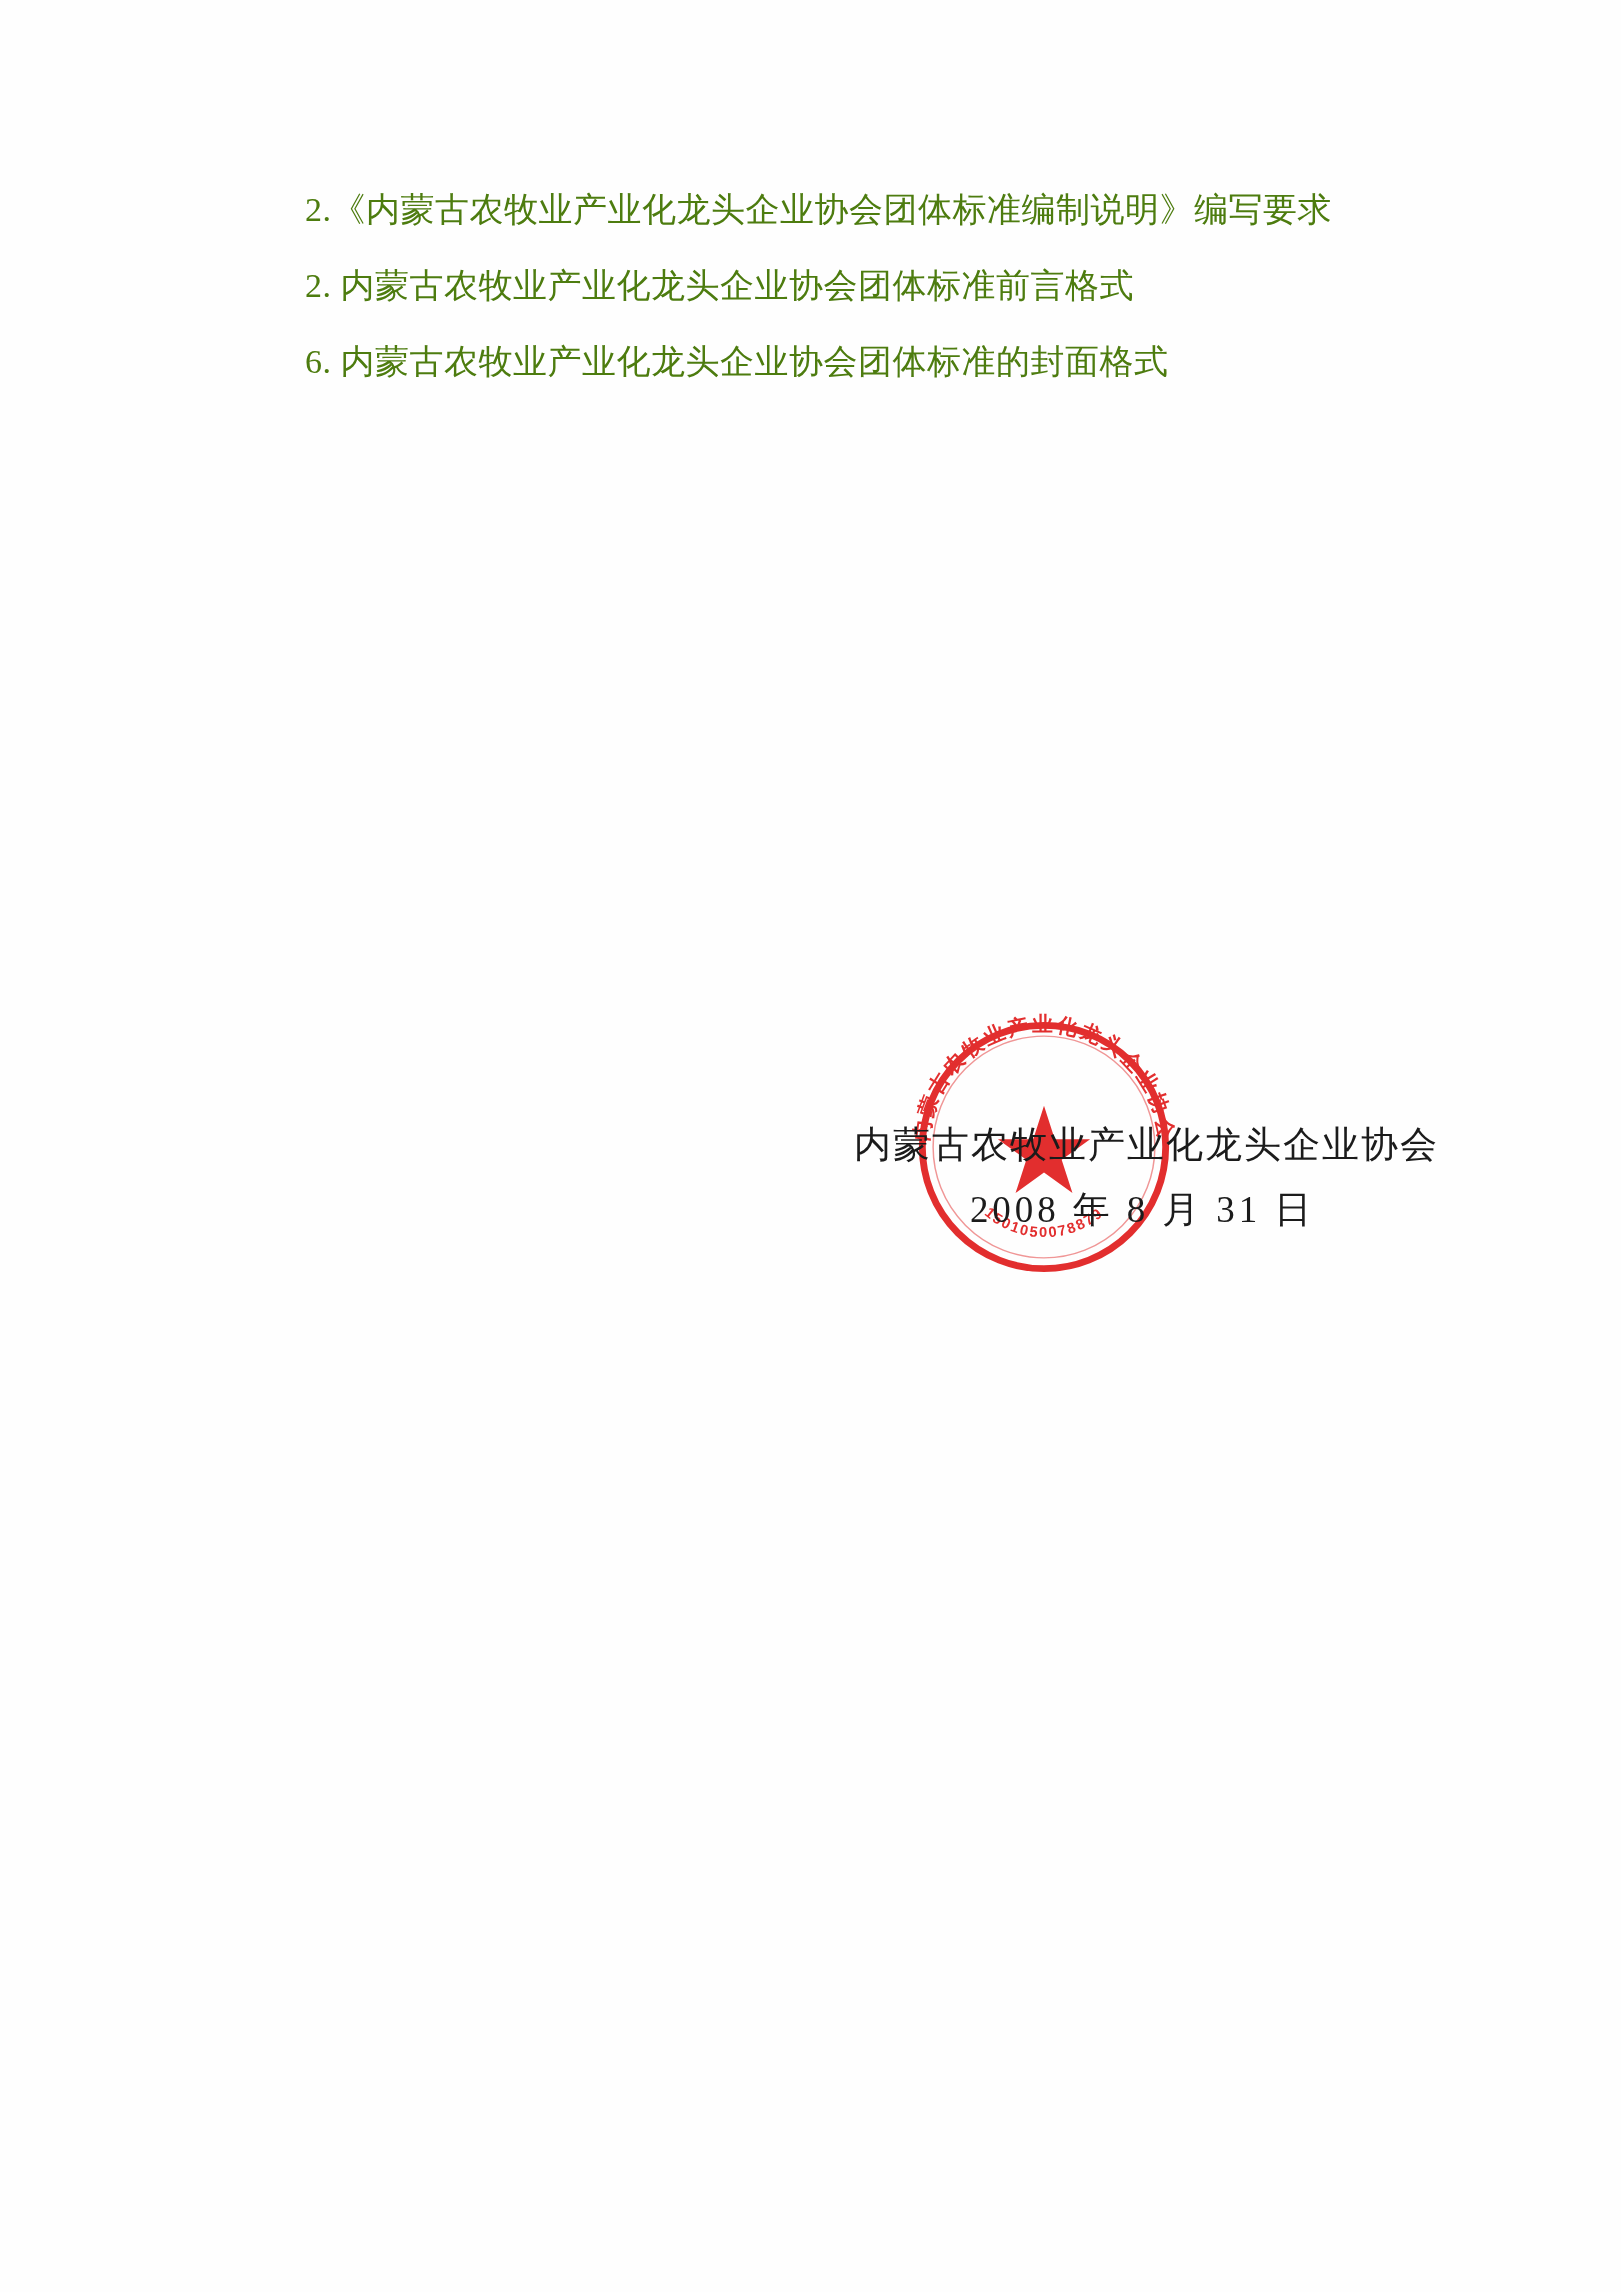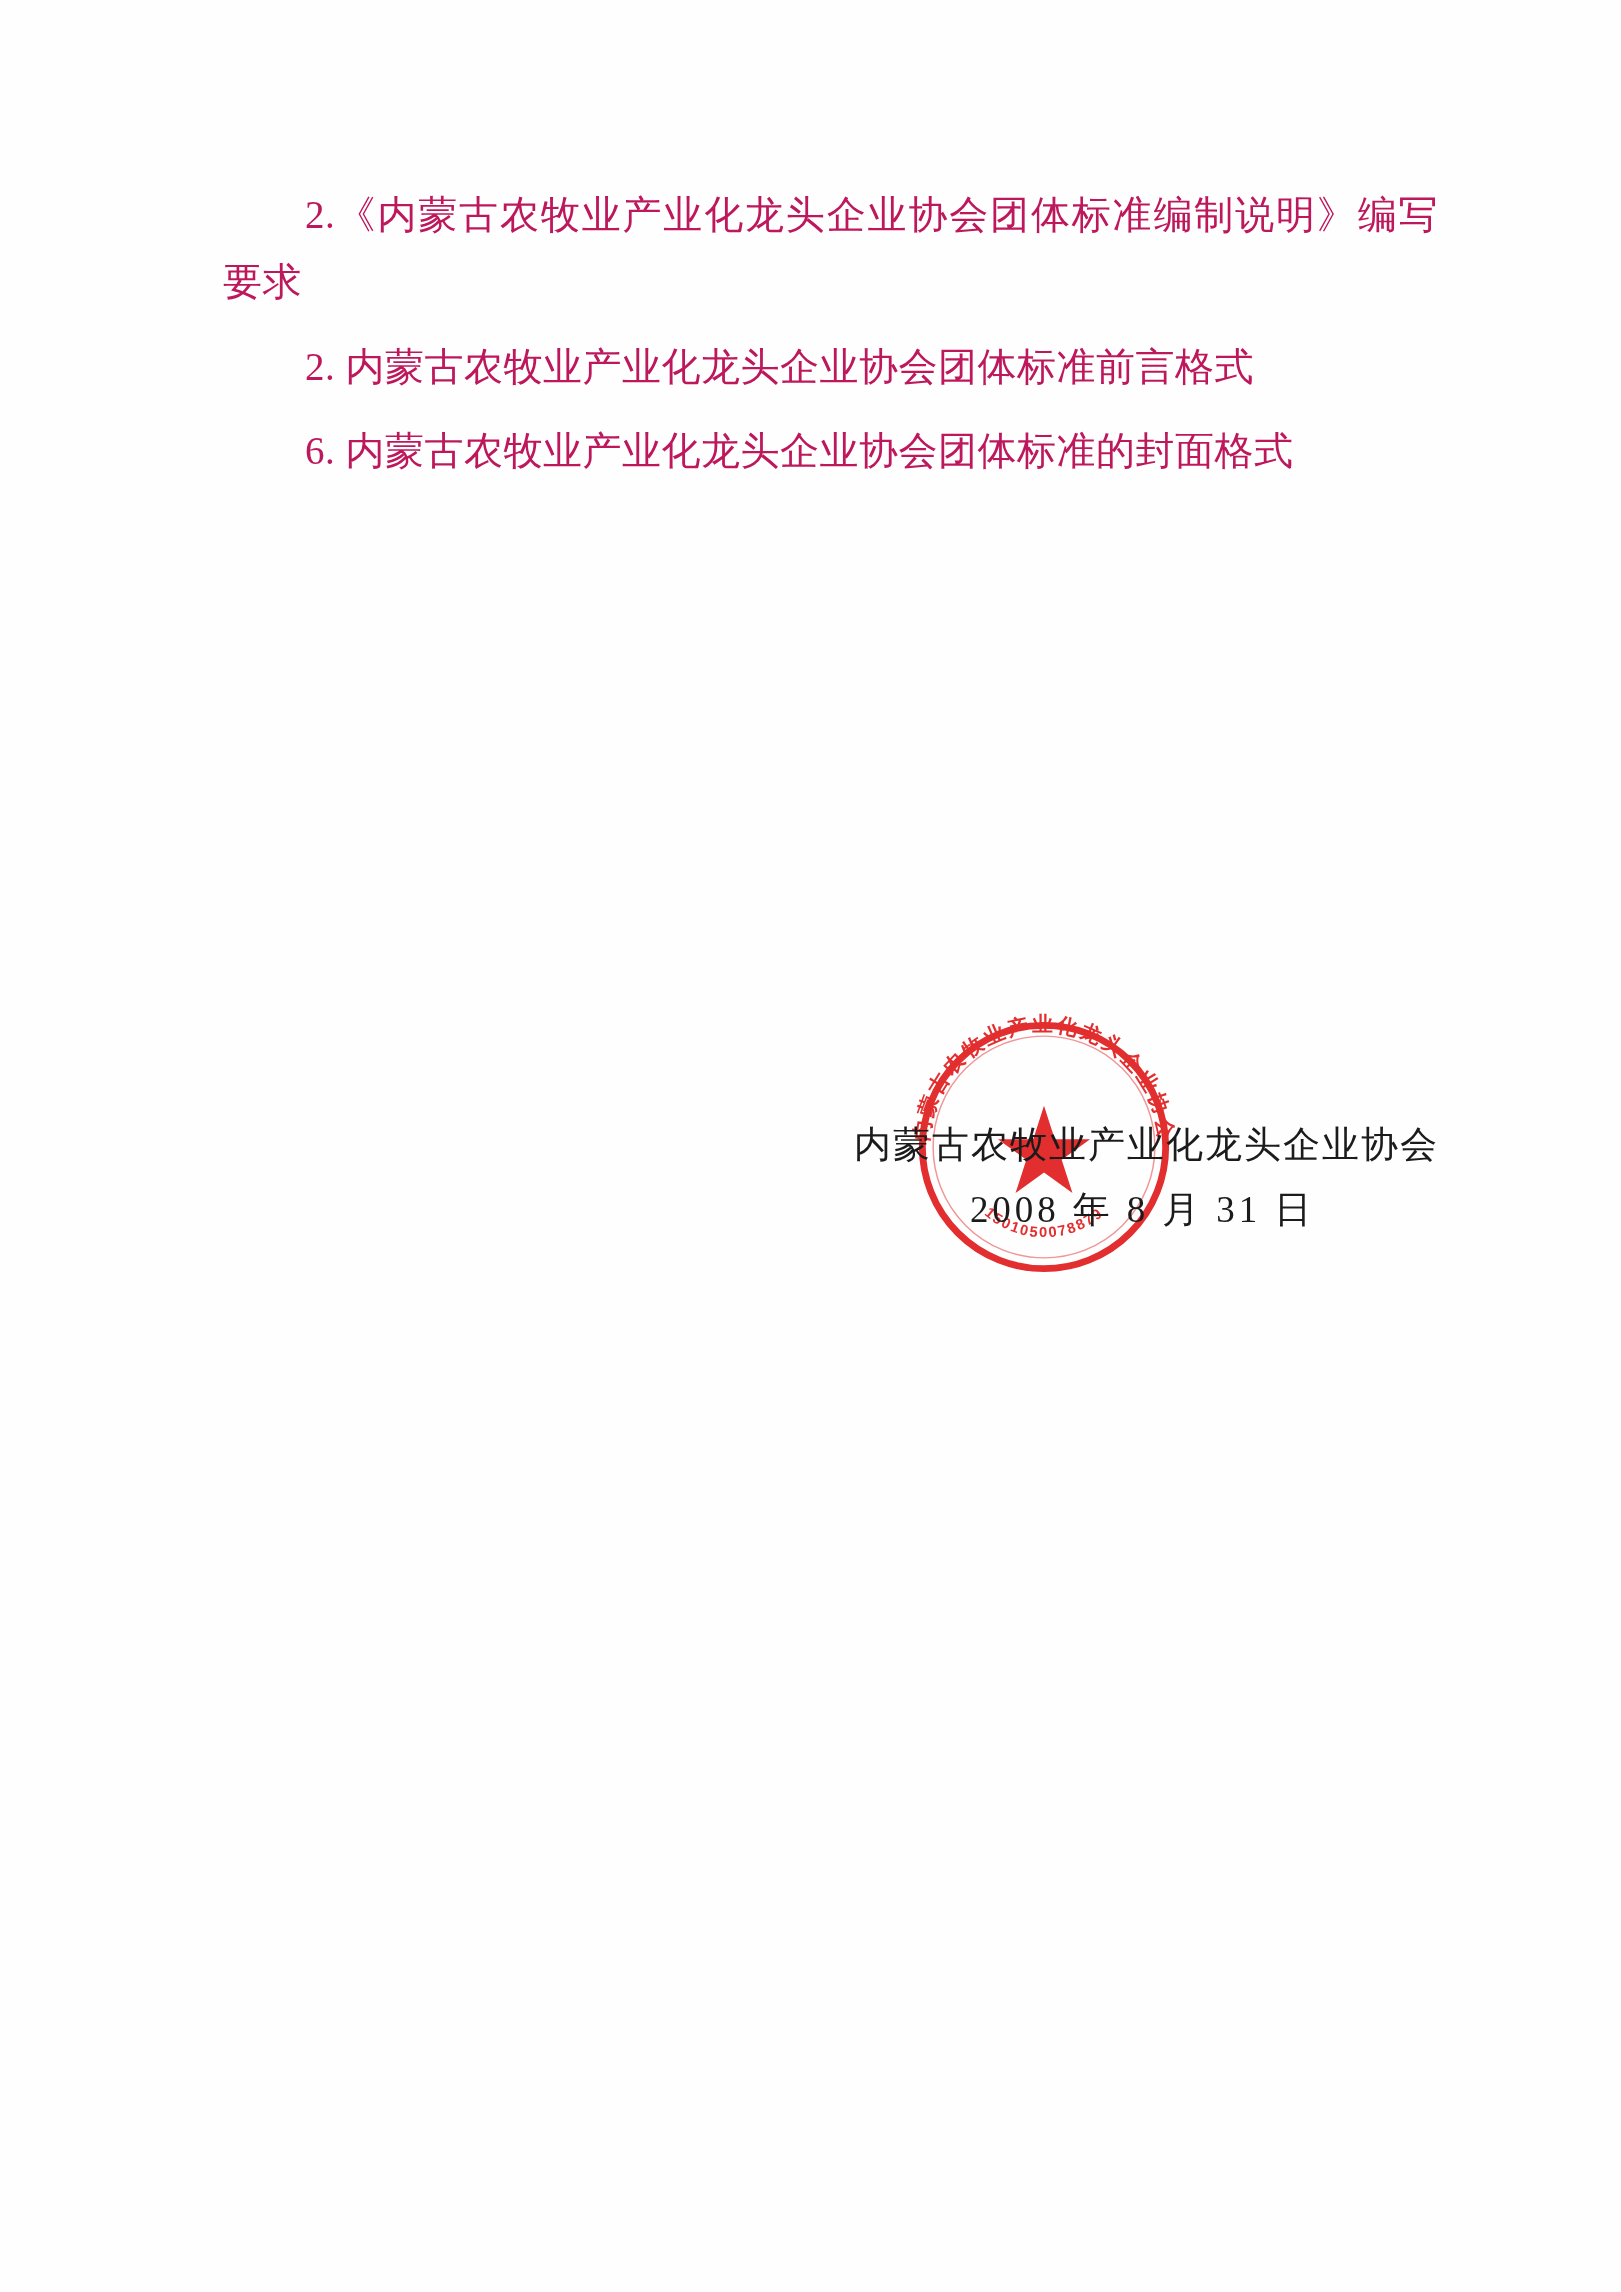--- a/index.html
+++ b/index.html
@@ -23,26 +23,26 @@
   }
 
   .content {
     position: absolute;
     left: 223px;
     top: 181px;
     width: 1215px;
   }
 
   .para {
-    font-size: 39px;
+    font-size: 34px;
     line-height: 1.72;
     letter-spacing: 0.5px;
     text-align: justify;
     margin: 0 0 3.9px 0;
-    color: #be185d;
+    color: #4d7c0f;
     font-family: "Liberation Serif", "DejaVu Serif", serif;
   }
 
   .para .indent {
     display: inline-block;
     width: 82px;
   }
 
   .para-2 { margin-bottom: 17.6px; }
   .para-3 { margin-bottom: 17.6px; }

